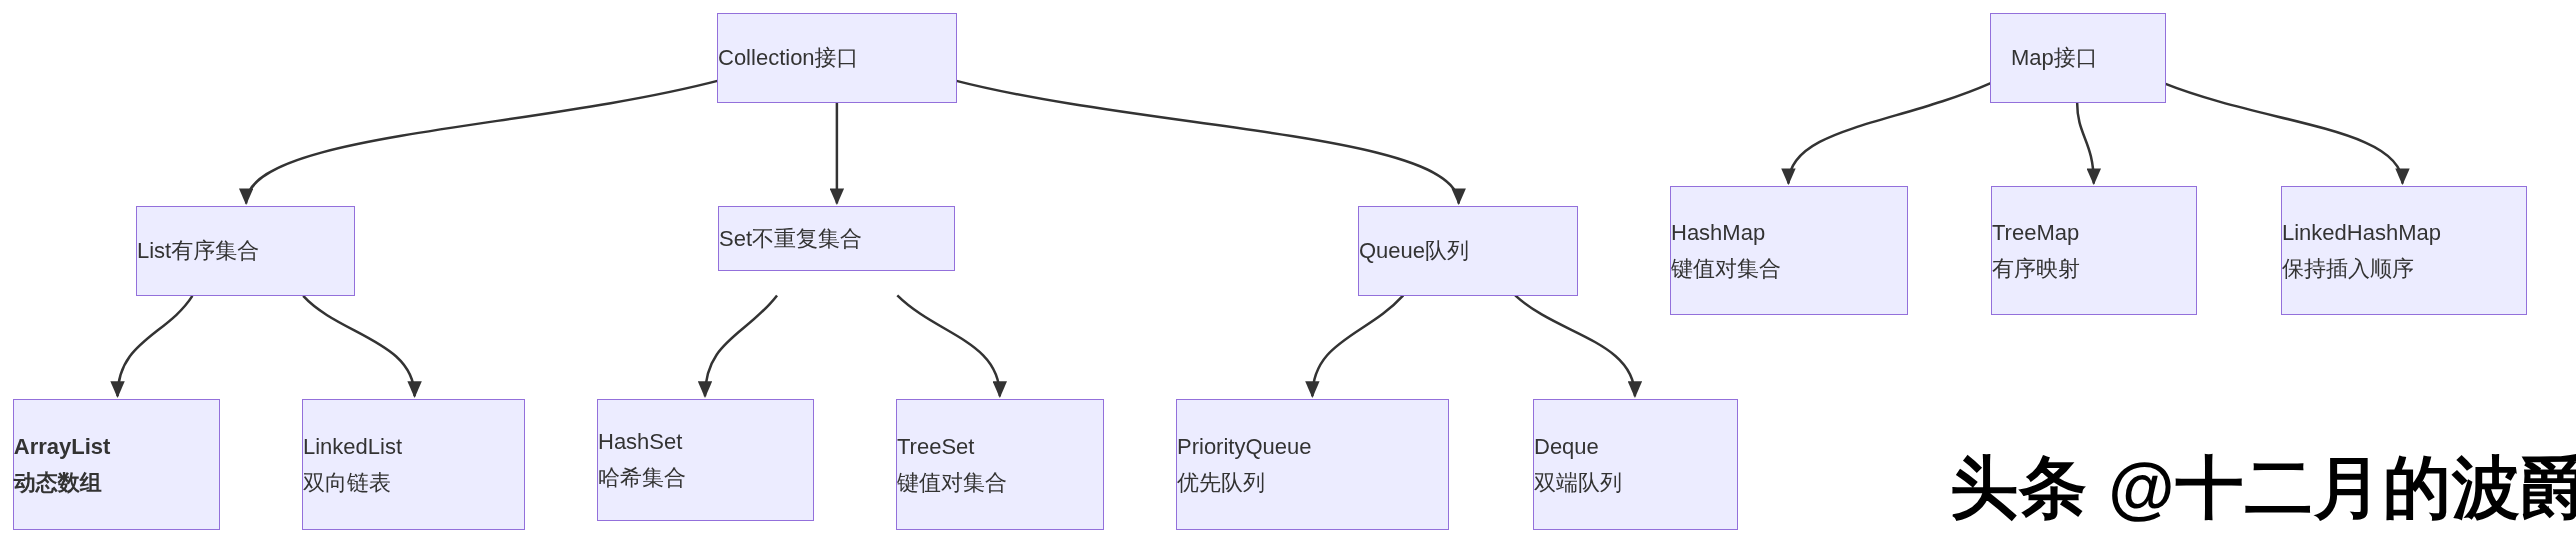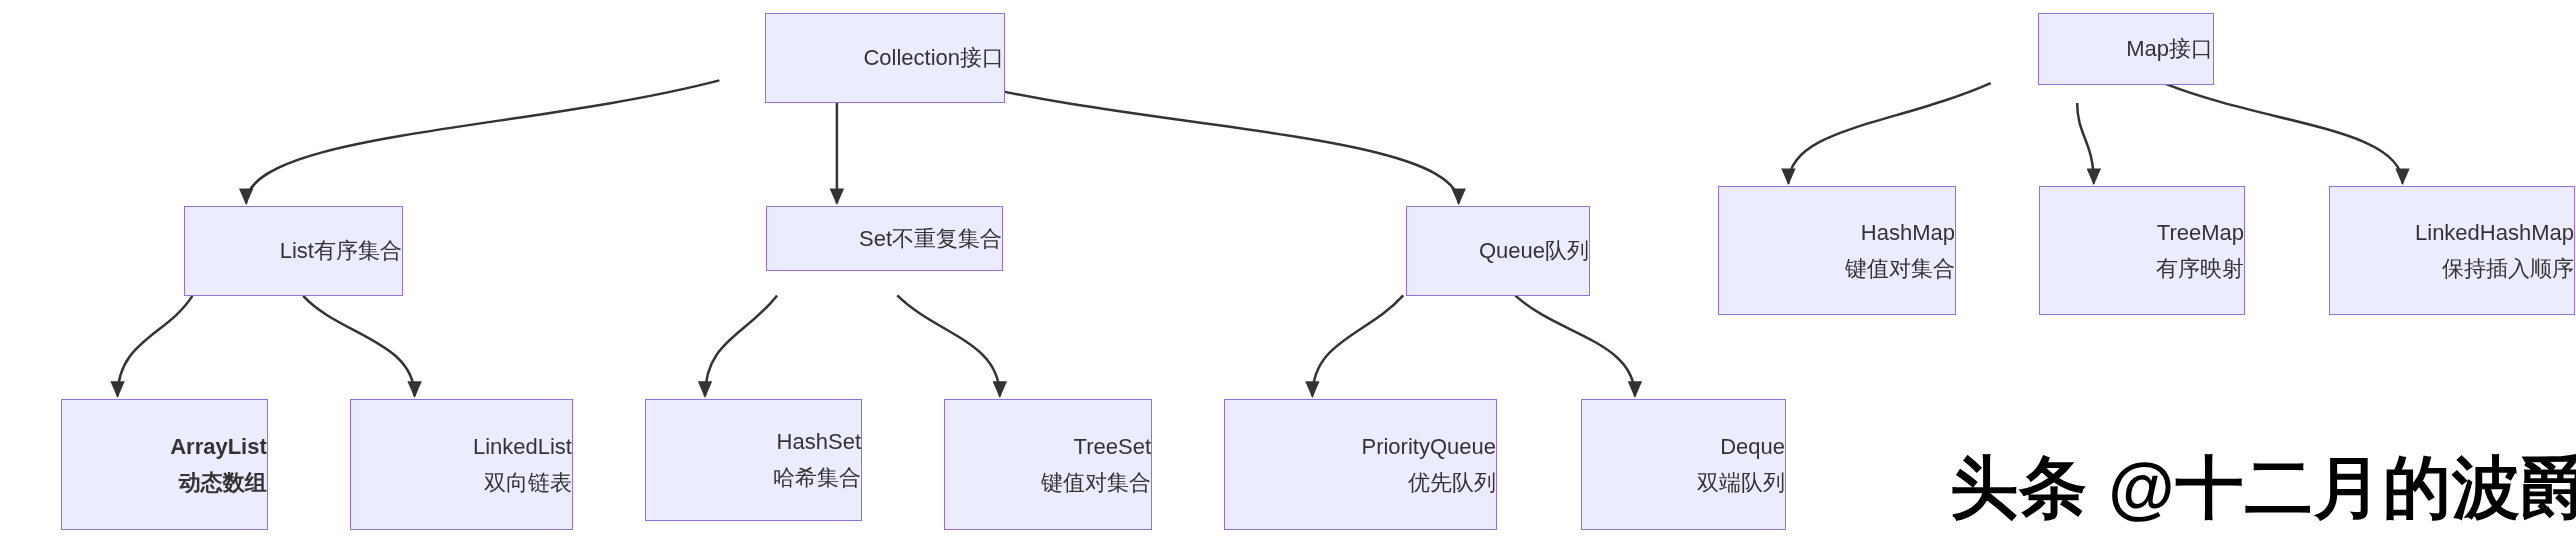--- a/index.html
+++ b/index.html
@@ -24,34 +24,33 @@
   }
   .arrowhead { fill: var(--edge-color, #333333); }
   .node {
     position: absolute;
     box-sizing: border-box;
     background: var(--node-fill, #ECECFF);
     border: 1.7px solid var(--node-border, #9370DB);
     color: var(--text-color, #333333);
     display: flex;
     flex-direction: column;
-    align-items: flex-end;
+    align-items: flex-start;
     justify-content: center;
     text-align: center;
     font-size: 22px;
-    margin-left: 48px;
   }
   .node .line { line-height: 36px; white-space: nowrap; }
 
   
   #n-collection    { left: 717px; top:  12.8px; width: 240px; height: 90px; }
-  #n-map           { left: 1990px; top:  12.8px; width: 176px; height: 72px; }
+  #n-map           { left: 1990px; top:  12.8px; width: 176px; height: 90px; padding-left: 20px; }
   #n-list          { left:  136px; top: 206px; width: 219px; height: 90px; }
   #n-set           { left: 718px; top: 206px; width: 237px; height: 65px; }
-  #n-queue         { left: 1358px; top: 206px; width: 184px; height: 90px; padding-left: 47px; }
+  #n-queue         { left: 1358px; top: 206px; width: 220px; height: 90px; }
   #n-arraylist     { left:   12.8px; top: 399px; width: 207px; height: 131px; font-weight: bold; }
   #n-linkedlist    { left:  302px; top: 399px; width: 223px; height: 131px; }
   #n-hashset       { left: 597px; top: 399px; width: 217px; height: 122px; }
   #n-treeset       { left: 896px; top: 399px; width: 208px; height: 131px; }
   #n-priorityqueue { left: 1176px; top: 399px; width: 273px; height: 131px; }
   #n-deque         { left: 1533px; top: 399px; width: 205px; height: 131px; }
   #n-hashmap       { left: 1670px; top: 186px; width: 238px; height: 129px; }
   #n-treemap       { left: 1991px; top: 186px; width: 206px; height: 129px; }
   #n-linkedhashmap { left: 2281px; top: 186px; width: 246px; height: 129px; }
 

